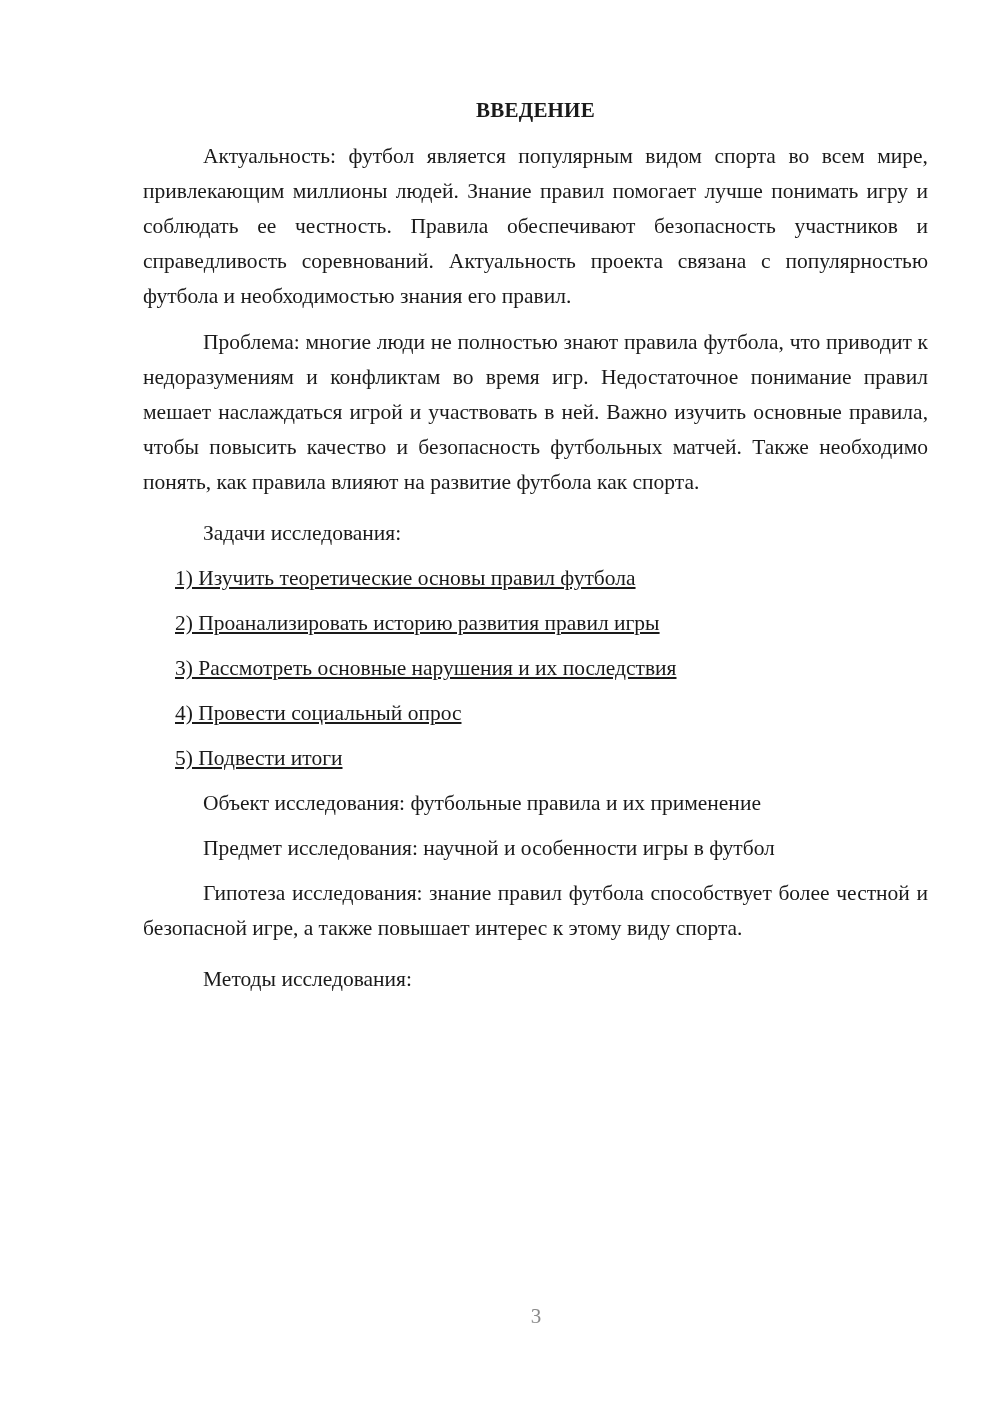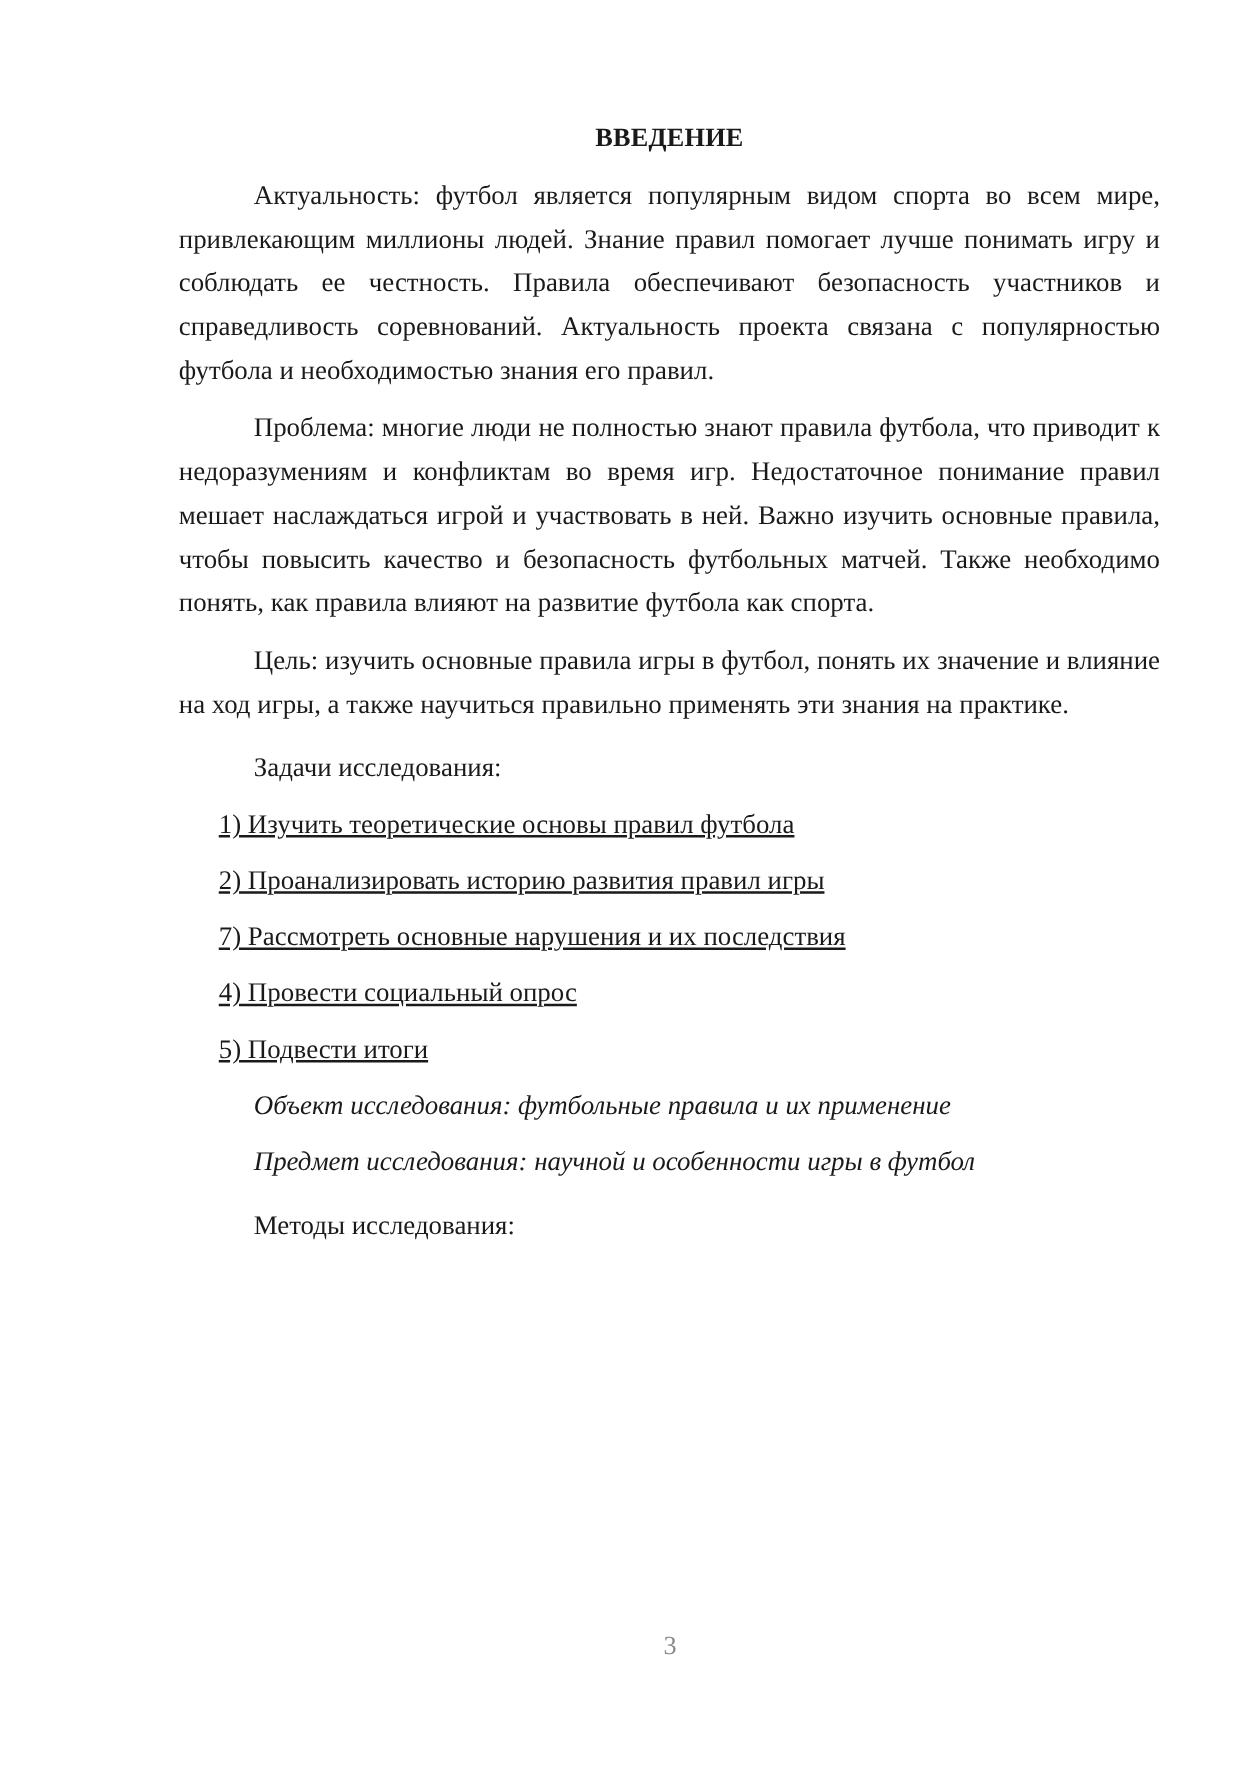--- a/index.html
+++ b/index.html
@@ -54,21 +54,20 @@
     }
     .list-item {
       padding-left: 32px;
       margin: 0 0 10px 0;
       line-height: 35px;
       text-decoration: underline;
     }
     .single {
       text-indent: 60px;
       margin: 0 0 10px 0;
-      font-style: italic;
     }
     .page-number {
       position: absolute;
       left: 0;
       width: 1000px;
       top: 1304px;
       text-align: center;
       font-size: 21px;
       color: #8a8a8a;
       padding-left: 72px;
@@ -80,36 +79,36 @@
 
 <div class="page">
   <div class="content">
 
     <div class="title">ВВЕДЕНИЕ</div>
 
     <p class="para">Актуальность: футбол является популярным видом спорта во всем мире, привлекающим миллионы людей. Знание правил помогает лучше понимать игру и соблюдать ее честность. Правила обеспечивают безопасность участников и справедливость соревнований. Актуальность проекта связана с популярностью футбола и необходимостью знания его правил.</p>
 
     <p class="para">Проблема: многие люди не полностью знают правила футбола, что приводит к недоразумениям и конфликтам во время игр. Недостаточное понимание правил мешает наслаждаться игрой и участвовать в ней. Важно изучить основные правила, чтобы повысить качество и безопасность футбольных матчей. Также необходимо понять, как правила влияют на развитие футбола как спорта.</p>
 
-    <p class="para">Цель: изучить основные правила игры в футбол, понять их значение и влияние на ход игры, а также научиться правильно применять эти знания на практике.</p>
 
     <p class="heading-line">Задачи исследования:</p>
 
     <ul class="list">
       <li class="list-item">1) Изучить теоретические основы правил футбола</li>
       <li class="list-item">2) Проанализировать историю развития правил игры</li>
-      <li class="list-item">7) Рассмотреть основные нарушения и их последствия</li>
+      <li class="list-item">3) Рассмотреть основные нарушения и их последствия</li>
       <li class="list-item">4) Провести социальный опрос</li>
       <li class="list-item">5) Подвести итоги</li>
     </ul>
 
     <p class="single">Объект исследования: футбольные правила и их применение</p>
 
     <p class="single">Предмет исследования: научной и особенности игры в футбол</p>
 
+    <p class="para">Гипотеза исследования: знание правил футбола способствует более честной и безопасной игре, а также повышает интерес к этому виду спорта.</p>
 
     <p class="heading-line">Методы исследования:</p>
 
 
   </div>
 
   <div class="page-number">3</div>
 </div>
 
 </body></html>

